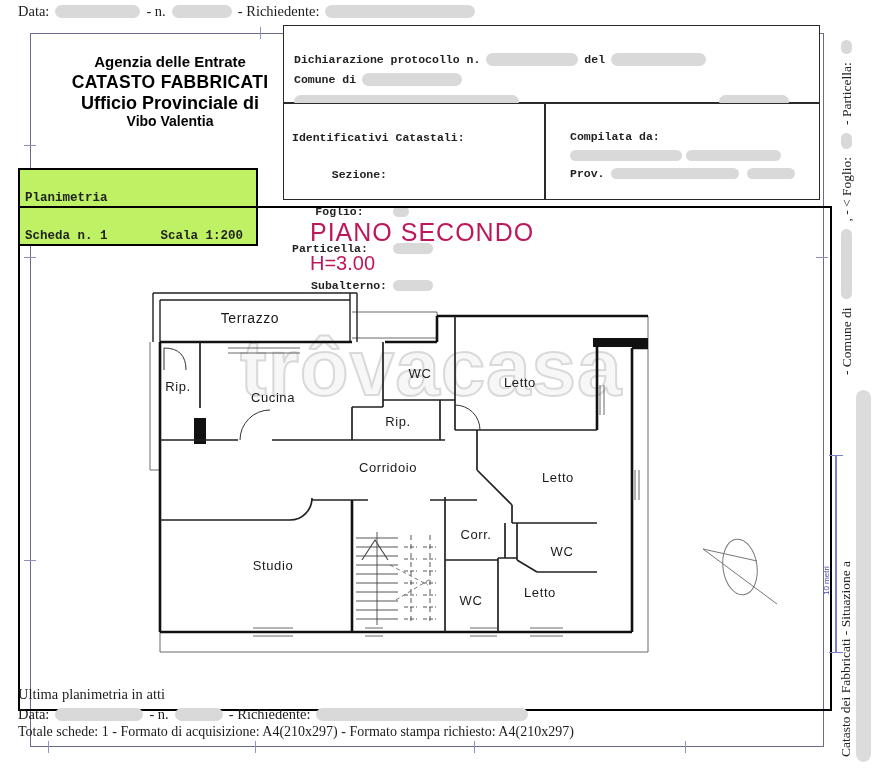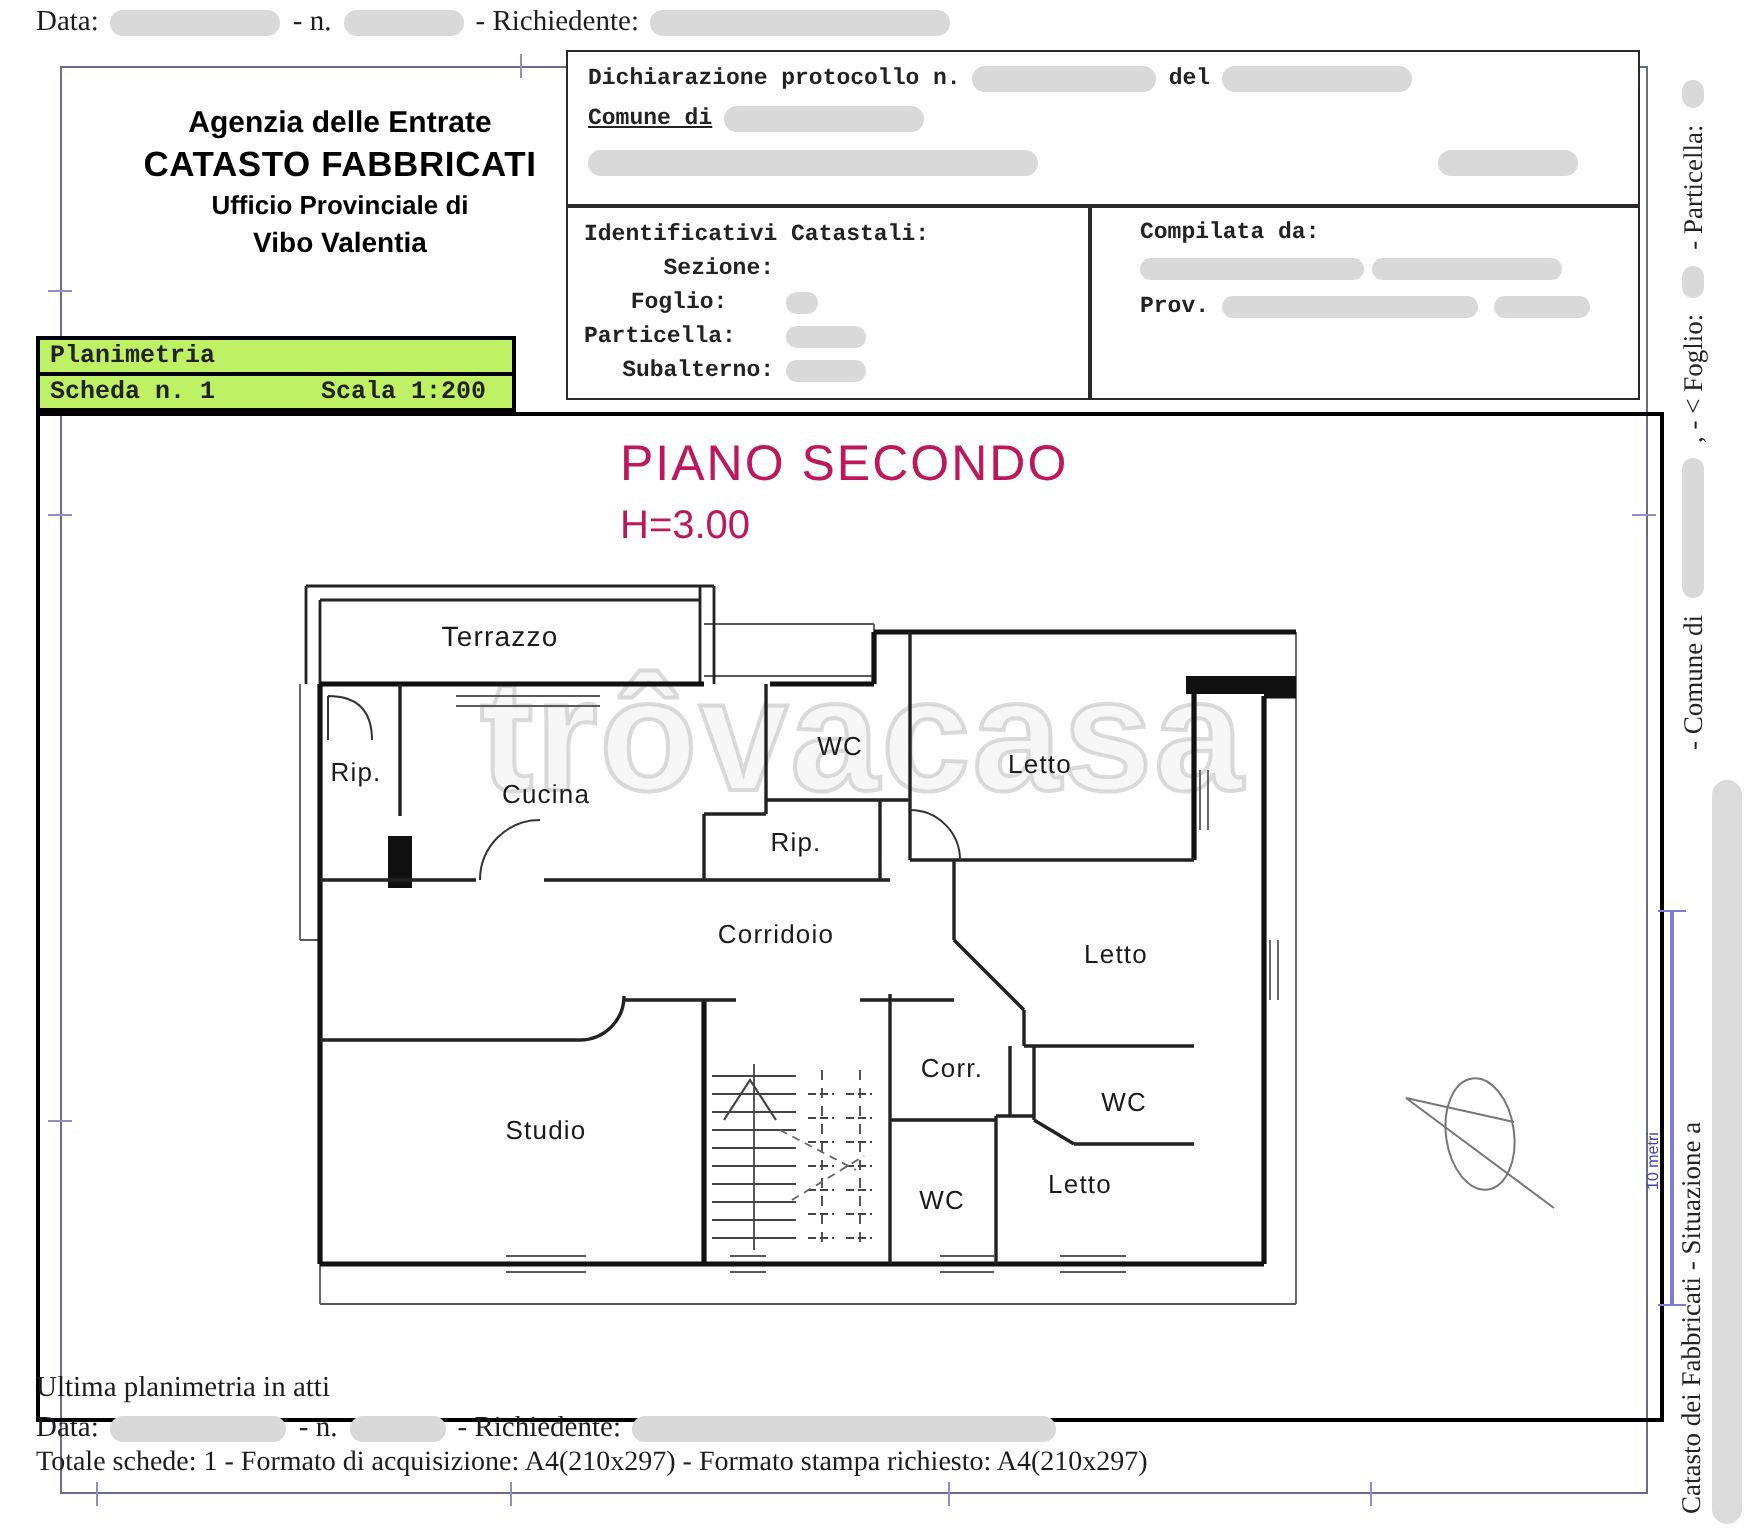--- a/index.html
+++ b/index.html
@@ -1,21 +1,21 @@
 <!DOCTYPE html>
 <html><head>
 <meta charset="utf-8">
 <style>
   html,body{margin:0;padding:0;background:#fff;}
   #page{position:relative;width:878px;height:768px;background:#ffffff;overflow:hidden;
         font-family:"Liberation Serif", serif;color:#111;}
   .abs{position:absolute;}
   .serif{font-family:"Liberation Serif", serif;font-size:14.5px;color:#1c1c1c;}
   .mono{font-family:"Liberation Mono","DejaVu Sans Mono", monospace;font-size:11.5px;
-        font-weight:600;color:#222;}
+        font-weight:600;color:#222;margin-top:20px;}
   .sans{font-family:"Liberation Sans", sans-serif;}
   .bar{background:#d9d9d9;border-radius:7px;display:inline-block;height:13px;vertical-align:middle;}
   .bar.sm{height:11px;}
   .row{display:flex;align-items:center;gap:6px;white-space:nowrap;}
   .box{position:absolute;border:1px solid #2a2a2a;background:#fff;box-sizing:border-box;}
   .tick{position:absolute;background:#8f8fc0;}
   .roomlabel{position:absolute;transform:translate(-50%,-50%);font-family:"Liberation Sans",sans-serif;
              font-size:13px;letter-spacing:.6px;color:#1a1a1a;white-space:nowrap;z-index:4;}
   .rot{transform-origin:0 0;transform:rotate(-90deg);display:flex;align-items:center;gap:8px;
        white-space:nowrap;font-family:"Liberation Serif",serif;font-size:13.5px;color:#222;}
@@ -47,32 +47,32 @@
   <div class="tick" style="left:474px;top:741px;width:1px;height:12px;"></div>
   <div class="tick" style="left:685px;top:741px;width:1px;height:12px;"></div>
   <div class="tick" style="left:24px;top:145px;width:12px;height:1px;"></div>
   <div class="tick" style="left:24px;top:257px;width:12px;height:1px;"></div>
   <div class="tick" style="left:24px;top:560px;width:12px;height:1px;"></div>
   <div class="tick" style="left:816px;top:257px;width:12px;height:1px;"></div>
 
   <div class="abs sans" style="left:45px;top:52px;width:250px;text-align:center;font-weight:bold;color:#000;">
     <div style="font-size:15px;line-height:19px;">Agenzia delle Entrate</div>
     <div style="font-size:17.5px;line-height:23px;letter-spacing:.3px;">CATASTO FABBRICATI</div>
-    <div style="font-size:13px;line-height:18px;">Ufficio Provinciale di</div>
+    <div style="font-size:18px;line-height:18px;">Ufficio Provinciale di</div>
     <div style="font-size:14px;line-height:18px;">Vibo Valentia</div>
   </div>
 
   <div class="box" style="left:283px;top:25px;width:537px;height:78px;padding:7px 10px;">
     <div class="row mono">
       <span>Dichiarazione protocollo n.</span>
       <span class="bar" style="width:92px;"></span>
       <span>del</span>
       <span class="bar" style="width:95px;"></span>
     </div>
-    <div class="row mono" style="margin-top:7px;text-decoration:underline;">
+    <div class="row mono" style="margin-top:7px;">
       <span>Comune di</span>
       <span class="bar" style="width:100px;"></span>
     </div>
     <div class="row" style="margin-top:9px;">
       <span class="bar" style="width:225px;"></span>
       <span class="bar" style="width:70px;margin-left:auto;margin-right:20px;"></span>
     </div>
   </div>
 
   <div class="box" style="left:283px;top:103px;width:262px;height:97px;padding:5px 8px;">

